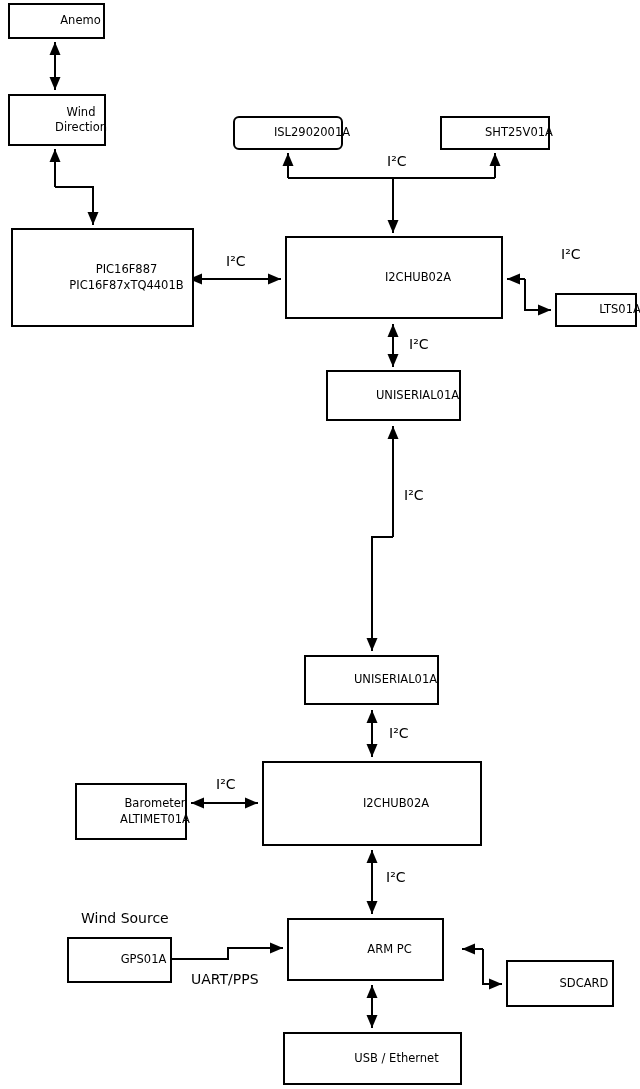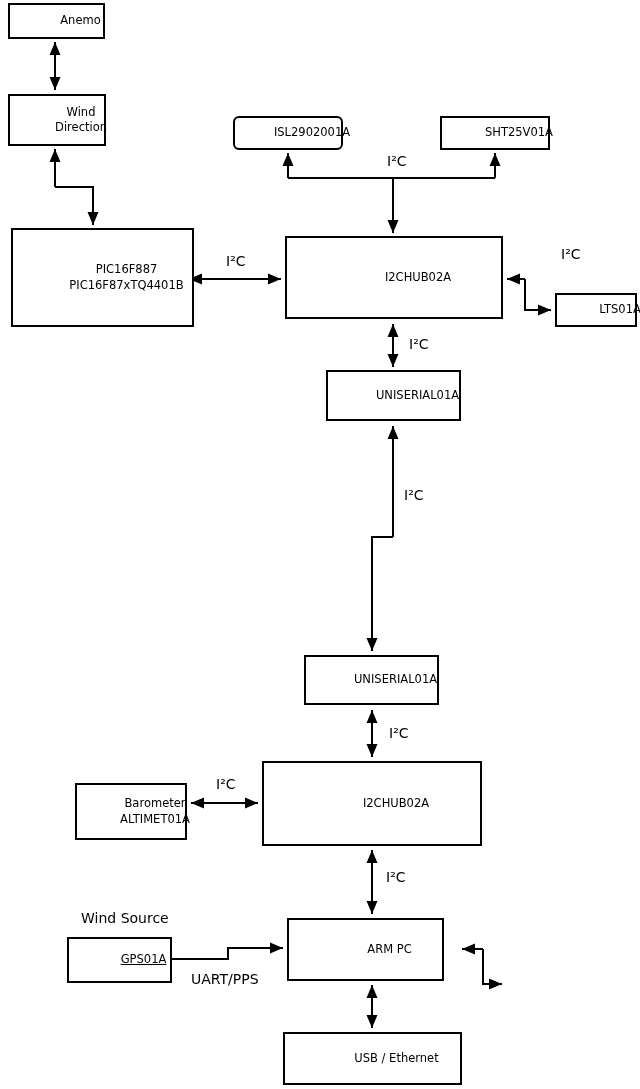--- a/index.html
+++ b/index.html
@@ -167,28 +167,31 @@
 
   <div class="box" style="left:262px; top:761px; width:220px; height:85px;">
     <span>I2CHUB02A</span>
   </div>
 
   <div class="box" style="left:75px; top:775px; width:112px; height:57px;margin-top:8px;">
     <span>Barometer</span>
     <span>ALTIMET01A</span>
   </div>
 
-  <div class="box" style="left:67px; top:937px; width:105px; height:46px;text-decoration:underline;">
+  <div class="box" style="left:67px; top:937px; width:105px; height:46px;">
     <span>GPS01A</span>
   </div>
 
   <div class="box" style="left:287px; top:918px; width:157px; height:63px;">
     <span>ARM PC</span>
   </div>
 
+  <div class="box" style="left:506px; top:960px; width:108px; height:47px;">
+    <span>SDCARD</span>
+  </div>
 
   <div class="box" style="left:283px; top:1032px; width:179px; height:53px;">
     <span>USB / Ethernet</span>
   </div>
 
   <span class="edge-label" style="left:387px; top:153px;">I²C</span>
   <span class="edge-label" style="left:226px; top:253px;">I²C</span>
   <span class="edge-label" style="left:561px; top:246px;">I²C</span>
   <span class="edge-label" style="left:409px; top:336px;">I²C</span>
   <span class="edge-label" style="left:404px; top:487px;">I²C</span>

